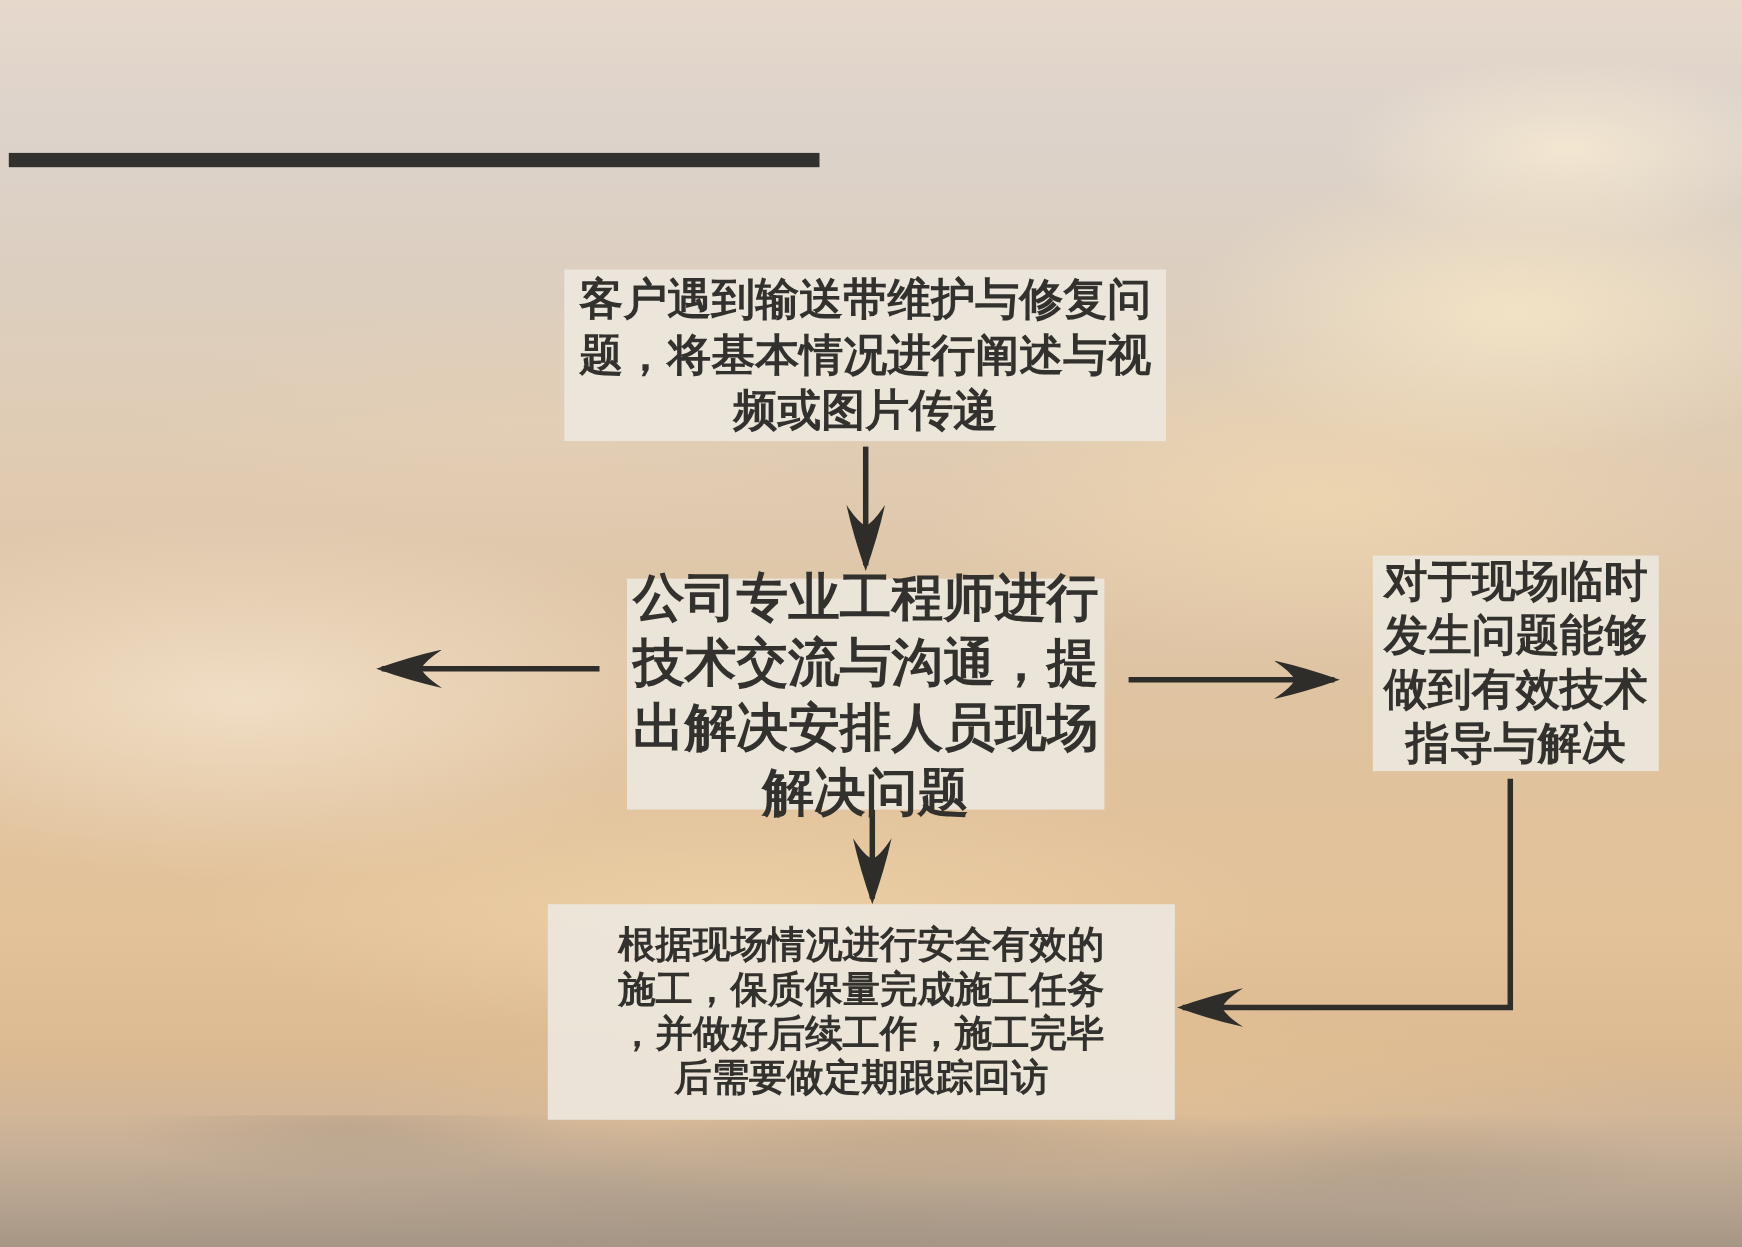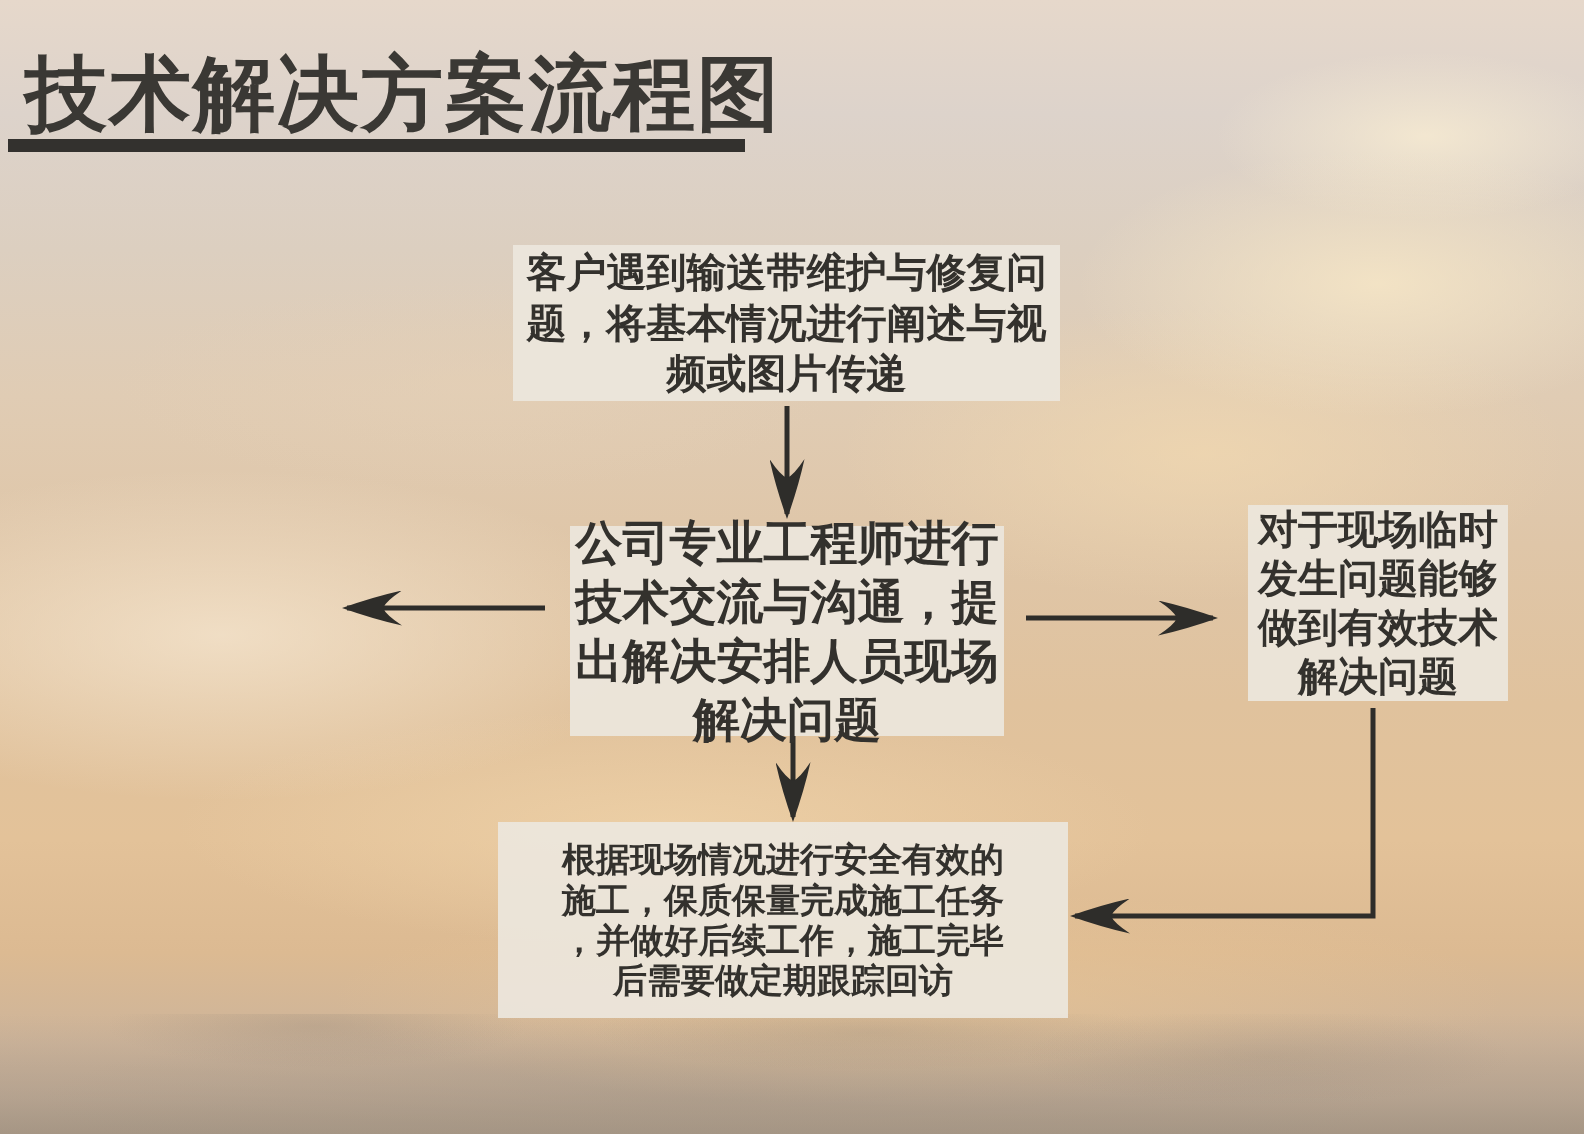--- a/index.html
+++ b/index.html
@@ -66,21 +66,20 @@
   }
 </style>
 </head>
 <body>
 
 <div class="page">
 
   <div class="sky"></div>
   <div class="sky-bottom-haze"></div>
 
-  <h1 class="title">技术解决方案流程图</h1>
   <div class="title-underline"></div>
 
   <svg class="arrows" width="1584" height="1134" viewBox="0 0 1584 1134">
     <defs>
       <marker id="dart" viewBox="0 0 12 7" refX="11" refY="3.5" markerWidth="12" markerHeight="7" orient="auto-start-reverse" markerUnits="strokeWidth">
         <path d="M12,3.5 Q5.5,1.2 0,0 Q3.2,2.1 3.8,3.5 Q3.2,4.9 0,7 Q5.5,5.8 12,3.5 Z" fill="#2e2d2a"></path>
       </marker>
     </defs>
     <polyline points="787,406 787,514" marker-end="url(#dart)"></polyline>
     <polyline points="545,608 347,608" marker-end="url(#dart)"></polyline>
@@ -95,20 +94,20 @@
 
   <div class="node node-middle">公司专业工程师进行
 技术交流与沟通，提
 出解决安排人员现场
 解决问题</div>
 
 
   <div class="node node-right">对于现场临时
 发生问题能够
 做到有效技术
-解决问题</div>
+指导与解决</div>
 
   <div class="node node-bottom">根据现场情况进行安全有效的
 施工，保质保量完成施工任务
 ，并做好后续工作，施工完毕
 后需要做定期跟踪回访</div>
 
 </div>
 
 </body></html>

